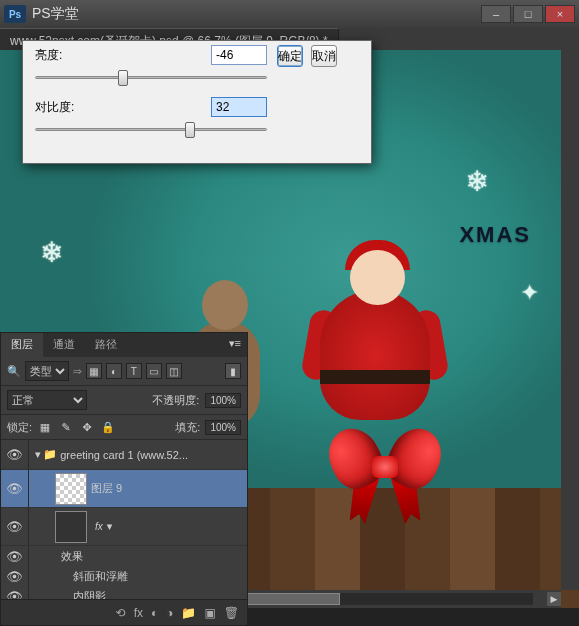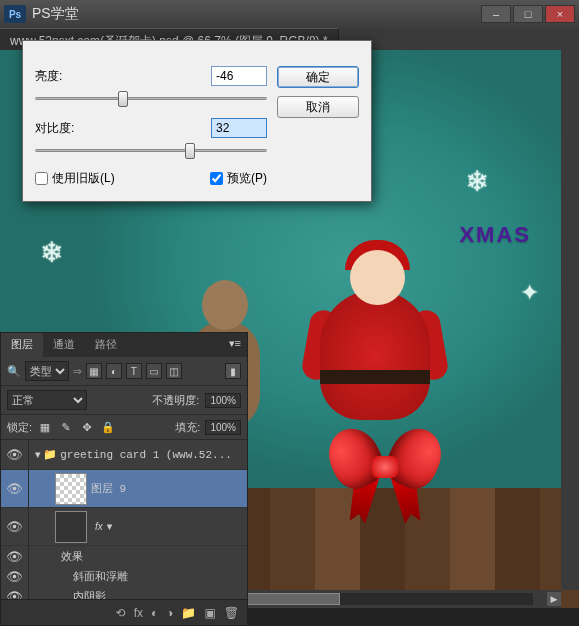--- a/index.html
+++ b/index.html
@@ -23,21 +23,21 @@
 .canvas .sky { position:absolute; inset:0; background: radial-gradient(ellipse 260px 220px at 60% 38%, #3a9990 0%, #2a8880 60%, #236e68 100%);}
 .wood { position:absolute; left:0; right:0; bottom:0; height:120px; background: repeating-linear-gradient(90deg,#5a3b24 0 45px,#6b4a30 45px 90px,#4f331e 90px 135px);}
 .ribbon { position:absolute; left:330px; bottom:80px; width:110px; height:100px;}
 .ribbon .loop { position:absolute; width:50px; height:60px; background: radial-gradient(ellipse at 30% 30%, #ff4a4a, #b00000); border-radius:50% 50% 40% 40%; box-shadow: inset -5px -5px 10px rgba(0,0,0,.4);}
 .ribbon .l1 { left:0; top:0; transform:rotate(-25deg);}
 .ribbon .l2 { right:0; top:0; transform:rotate(25deg) scaleX(-1);}
 .ribbon .knot { position:absolute; left:42px; top:28px; width:26px; height:22px; background:radial-gradient(#ff6a6a,#c00); border-radius:6px;}
 .ribbon .tail { position:absolute; top:40px; width:26px; height:55px; background:linear-gradient(#d00,#800); }
 .ribbon .t1 { left:20px; transform:rotate(12deg); clip-path:polygon(0 0,100% 0,80% 100%,50% 85%,20% 100%);}
 .ribbon .t2 { right:20px; transform:rotate(-12deg); clip-path:polygon(0 0,100% 0,80% 100%,50% 85%,20% 100%);}
-.xmas-text { position:absolute; color:#4c1d95; font-weight:bold; font-size:22px; letter-spacing:2px; text-shadow:0 1px 2px rgba(0,0,0,.3);}
+.xmas-text { position:absolute; color:#0f172a; font-weight:bold; font-size:22px; letter-spacing:2px; text-shadow:0 1px 2px rgba(0,0,0,.3);}
 .txt-merry { left:30px; top:288px;}
 .txt-xmas { right:48px; top:172px;}
 .snow { position:absolute; color:#dff5f0; font-size:28px; text-shadow:0 0 2px #fff;}
 .santa { position:absolute; left:300px; top:200px; width:150px; height:200px;}
 .santa .body { position:absolute; left:20px; top:40px; width:110px; height:130px; background:radial-gradient(#d42020,#a01010); border-radius:55px 55px 40px 40px;}
 .santa .belt { position:absolute; left:20px; top:120px; width:110px; height:14px; background:#2a1a10;}
 .santa .head { position:absolute; left:50px; top:0px; width:55px; height:55px; background:#f5d5b8; border-radius:50%;}
 .santa .hat { position:absolute; left:45px; top:-10px; width:65px; height:30px; background:#c01010; border-radius:30px 30px 0 0;}
 .santa .arm { position:absolute; top:60px; width:28px; height:70px; background:#c01818; border-radius:14px;}
 .santa .arm.la{left:6px; transform:rotate(10deg);} .santa .arm.ra{right:6px; transform:rotate(-10deg);}
@@ -64,36 +64,36 @@
 .lp-row2 { display:flex; align-items:center; padding:4px 6px; gap:6px; border-bottom:1px solid #2a2a2a;}
 .lp-row2 select{ background:#333; color:#ccc; border:1px solid #222; font-size:11px; height:20px; width:80px;}
 .pct-box { background:#333; border:1px solid #222; padding:1px 4px; font-size:10px;}
 .lp-row3 { display:flex; align-items:center; padding:4px 6px; gap:5px; border-bottom:1px solid #2a2a2a;}
 .lock-ic { width:16px; height:16px; display:flex; align-items:center; justify-content:center; font-size:11px;}
 .lp-tree { flex:1; overflow:auto; background:#3d3d3d;}
 .layer { display:flex; align-items:center; height:30px; border-bottom:1px solid #333; padding-right:4px;}
 .layer.sel { background:#5878a8;}
 .eye { width:28px; display:flex; align-items:center; justify-content:center; font-size:13px; border-right:1px solid #2a2a2a; height:100%;}
 .thumb { width:24px; height:24px; background:#fff; border:1px solid #888; margin:0 4px; background-image: linear-gradient(45deg,#ccc 25%,transparent 25%,transparent 75%,#ccc 75%),linear-gradient(45deg,#ccc 25%,transparent 25%,transparent 75%,#ccc 75%); background-size:8px 8px; background-position:0 0,4px 4px;}
-.lname { flex:1; white-space:nowrap; overflow:hidden; text-overflow:ellipsis;font-family:Liberation Mono, monospace;}
+.lname { flex:1; white-space:nowrap; overflow:hidden; text-overflow:ellipsis;}
 .fx { font-size:10px; font-style:italic; margin:0 4px;}
 .subfx { display:flex; align-items:center; height:20px; padding-left:60px; font-size:11px;}
 .subfx .eye{width:28px; padding-left:0; margin-left:-60px; margin-right:32px;}
 .lp-bottom { height:26px; background:#333; display:flex; align-items:center; justify-content:flex-end; gap:8px; padding:0 8px; border-top:1px solid #222;}
 .lp-bottom .bic{ font-size:12px; color:#aaa;}
 .folder-ic{color:#bbb; margin:0 3px;}
 
 
 .dialog { position:absolute; left:22px; top:40px; width:350px; background:#f0f0f0; border:1px solid #666; box-shadow:2px 3px 12px rgba(0,0,0,.6); z-index:20; font-size:12px;}
 .dlg-title { height:26px; background:linear-gradient(#5a9ae0,#3d7ecc); display:flex; align-items:center; padding:0 6px; color:#fff;}
 .dlg-title .t{flex:1;}
 .dlg-close{ width:38px; height:18px; background:#c75050; color:#fff; display:flex; align-items:center; justify-content:center; border:1px solid #a03030; font-size:12px;}
-.dlg-body { padding:25px 12px 14px; display:flex; gap:10px;border-radius:15px;}
+.dlg-body { padding:4px 12px 14px; display:flex; gap:10px;border-radius:15px;}
 .dlg-left { flex:1;}
-.dlg-right { width:82px; display:flex; flex-direction:column; gap:8px;}
+.dlg-right { width:82px; display:flex; flex-direction:row; gap:8px;}
 .dlg-btn { height:22px; background:linear-gradient(#fdfdfd,#e4e4e4); border:1px solid #888; border-radius:3px; font-size:12px; display:flex; align-items:center; justify-content:center;}
 .dlg-btn.primary{ border:1px solid #3d7ecc; box-shadow:0 0 0 1px #8ac inset;}
 .field { display:flex; align-items:center; margin-bottom:2px;}
 .field label{ width:54px;}
 .field input[type=text]{ width:56px; height:20px; border:1px solid #7a9ac9; padding:0 4px; text-align:left; font-size:12px;}
 .field input.hl{ background:#cde5ff; border:1px solid #3d7ecc;}
 .slider { position:relative; height:22px; margin:2px 0 8px;}
 .slider .track{ position:absolute; left:0; right:0; top:9px; height:3px; background:#bbb; border:1px solid #888; border-radius:2px;}
 .slider .thumb{ position:absolute; top:3px; width:10px; height:16px; background:linear-gradient(#fafafa,#ccc); border:1px solid #666; border-radius:2px;}
 .chk { display:flex; align-items:center; gap:4px;}
@@ -253,30 +253,20 @@
       </div>
       <div class="field">
         <label>对比度:</label>
         <div style="flex:1"></div>
         <input type="text" class="hl" value="32" style="">
       </div>
       <div class="slider">
         <div class="track"></div>
         <div class="thumb" style="left:63%;"></div>
       </div>
-      <div class="dlg-bottom-row">
-        <label class="chk">
-          <input type="checkbox" style="">
-          <span>使用旧版(L)</span>
-        </label>
-        <label class="chk">
-          <input type="checkbox" checked="" style="">
-          <span>预览(P)</span>
-        </label>
-      </div>
     </div>
     <div class="dlg-right">
       <div class="dlg-btn primary">确定</div>
       <div class="dlg-btn">取消</div>
       <div style="height:4px;"></div>
     </div>
   </div>
 </div>
 
 </body></html>

